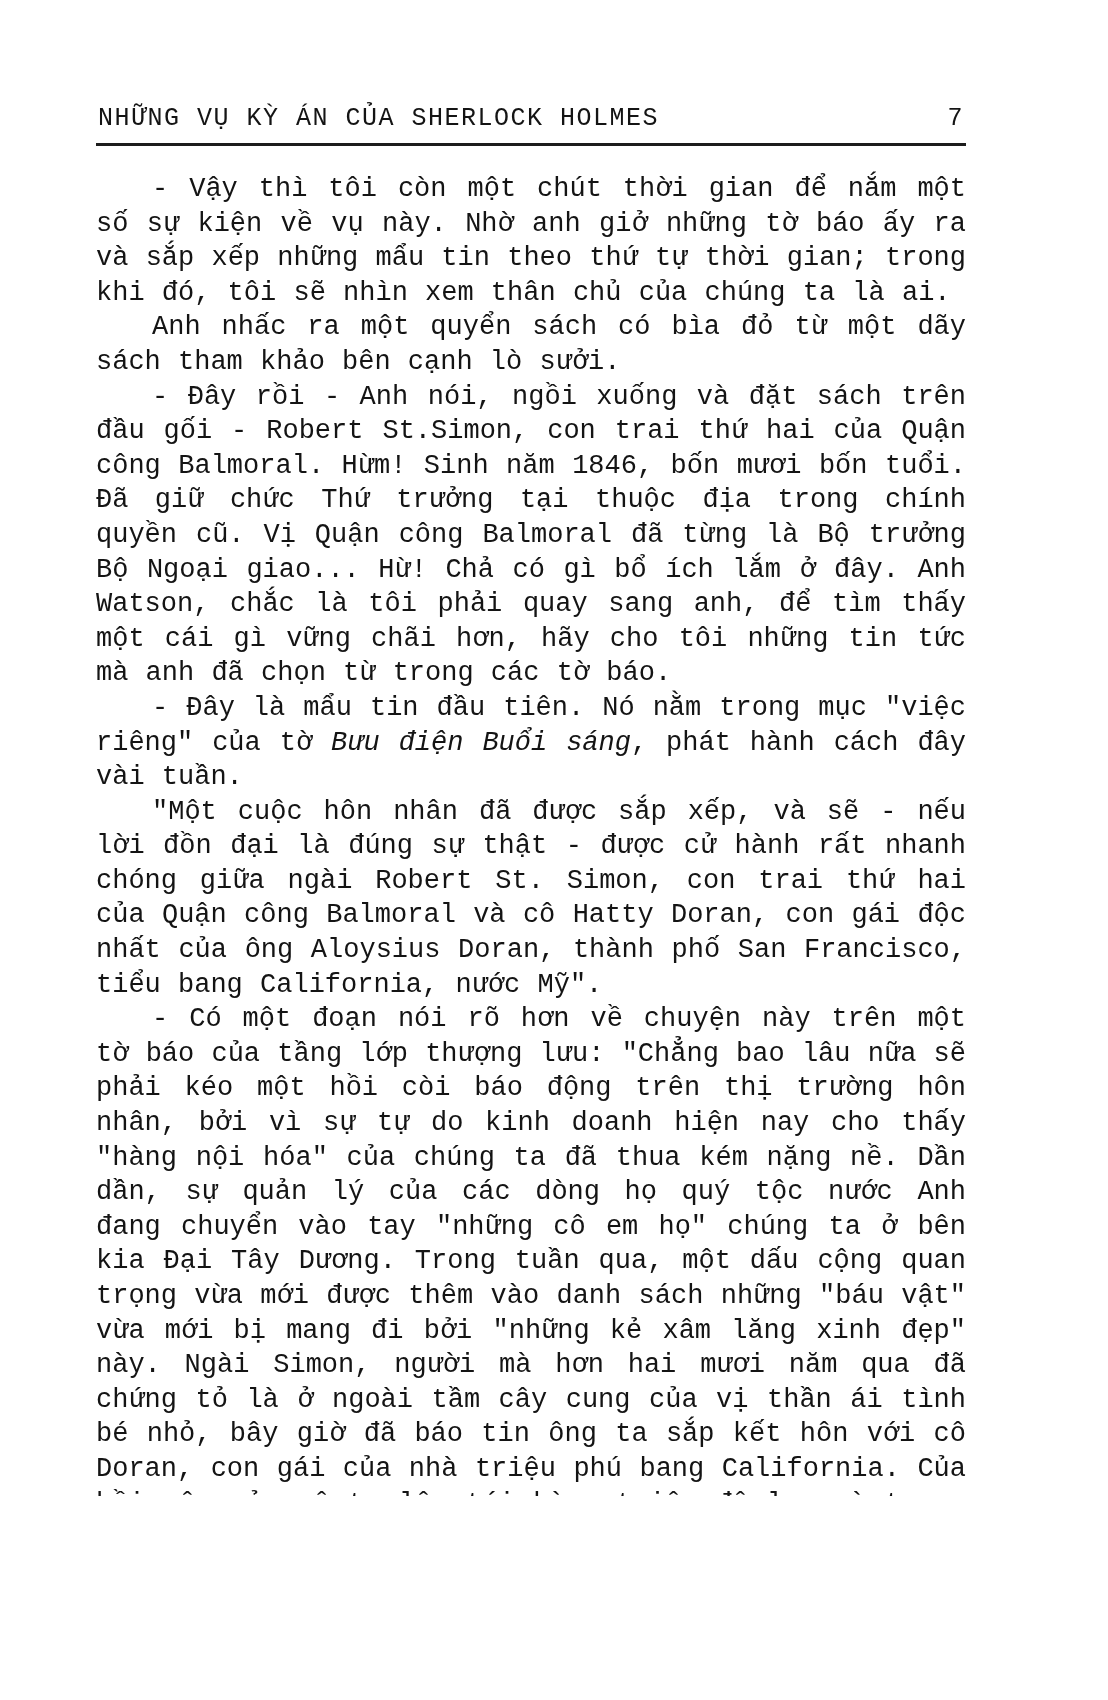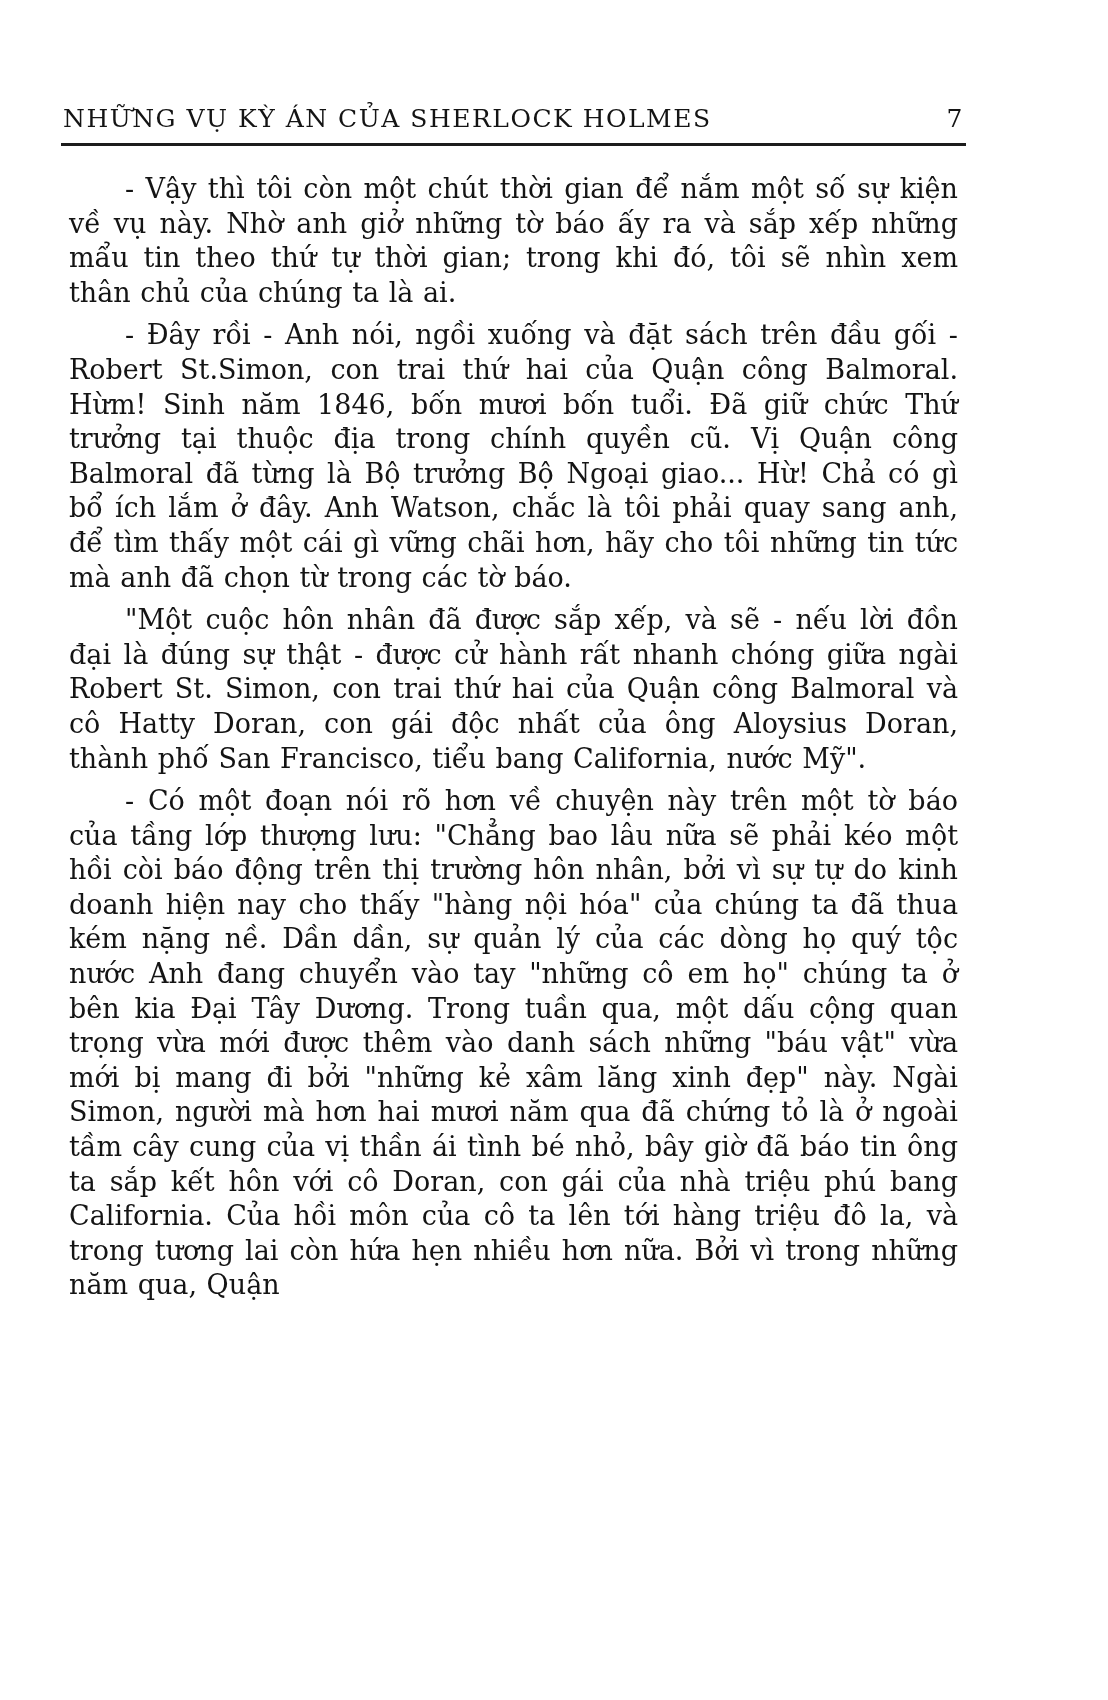--- a/index.html
+++ b/index.html
@@ -10,42 +10,43 @@
   body {
     width: 1108px;
     font-family: "DejaVu Serif", "Liberation Serif", serif;
     color: #141414;
   }
   .page {
     position: relative;
     width: 1108px;
     height: 1496px;
     box-sizing: border-box;
-    padding: 104px 142px 0 61px;
+    padding: 104px 142px 0 96px;
     background: #ffffff;
     overflow: hidden;
+    font-family: Liberation Mono, monospace;
   }
   .page-header {
     display: flex;
     justify-content: space-between;
     align-items: baseline;
     font-size: 25px;
     letter-spacing: 1.5px;
     padding: 0 2px 10px 2px;
   }
   .page-header .running-title {
     white-space: nowrap;
   }
   .header-rule {
     border: 0;
     border-top: 3px solid #1c1c1c;
     margin: 0 0 26px 0;
   }
   .body-text p {
-    margin: 8px;
+    margin: 0;
     font-size: 27px;
     line-height: 34.6px;
     text-align: justify;
     text-indent: 56px;
     word-spacing: 1px;
   }
   .body-text em {
     font-style: italic;
   }
 </style>
@@ -53,17 +54,19 @@
 <body>
 
 <div class="page">
   <header class="page-header">
     <span class="running-title">NHỮNG VỤ KỲ ÁN CỦA SHERLOCK HOLMES</span>
     <span class="page-number">7</span>
   </header>
   <hr class="header-rule">
   <main class="body-text">
       <p><span>- Vậy thì tôi còn một chút thời gian để nắm một số sự kiện về vụ này. Nhờ anh giở những tờ báo ấy ra và sắp xếp những mẩu tin theo thứ tự thời gian; trong khi đó, tôi sẽ nhìn xem thân chủ của chúng ta là ai.</span></p>
+      <p><span>Anh nhấc ra một quyển sách có bìa đỏ từ một dãy sách tham khảo bên cạnh lò sưởi.</span></p>
       <p><span>- Đây rồi - Anh nói, ngồi xuống và đặt sách trên đầu gối - Robert St.Simon, con trai thứ hai của Quận công Balmoral. Hừm! Sinh năm 1846, bốn mươi bốn tuổi. Đã giữ chức Thứ trưởng tại thuộc địa trong chính quyền cũ. Vị Quận công Balmoral đã từng là Bộ trưởng Bộ Ngoại giao... Hừ! Chả có gì bổ ích lắm ở đây. Anh Watson, chắc là tôi phải quay sang anh, để tìm thấy một cái gì vững chãi hơn, hãy cho tôi những tin tức mà anh đã chọn từ trong các tờ báo.</span></p>
+      <p><span>- Đây là mẩu tin đầu tiên. Nó nằm trong mục "việc riêng" của tờ </span><em>Bưu điện Buổi sáng</em><span>, phát hành cách đây vài tuần.</span></p>
       <p><span>"Một cuộc hôn nhân đã được sắp xếp, và sẽ - nếu lời đồn đại là đúng sự thật - được cử hành rất nhanh chóng giữa ngài Robert St. Simon, con trai thứ hai của Quận công Balmoral và cô Hatty Doran, con gái độc nhất của ông Aloysius Doran, thành phố San Francisco, tiểu bang California, nước Mỹ".</span></p>
       <p><span>- Có một đoạn nói rõ hơn về chuyện này trên một tờ báo của tầng lớp thượng lưu: "Chẳng bao lâu nữa sẽ phải kéo một hồi còi báo động trên thị trường hôn nhân, bởi vì sự tự do kinh doanh hiện nay cho thấy "hàng nội hóa" của chúng ta đã thua kém nặng nề. Dần dần, sự quản lý của các dòng họ quý tộc nước Anh đang chuyển vào tay "những cô em họ" chúng ta ở bên kia Đại Tây Dương. Trong tuần qua, một dấu cộng quan trọng vừa mới được thêm vào danh sách những "báu vật" vừa mới bị mang đi bởi "những kẻ xâm lăng xinh đẹp" này. Ngài Simon, người mà hơn hai mươi năm qua đã chứng tỏ là ở ngoài tầm cây cung của vị thần ái tình bé nhỏ, bây giờ đã báo tin ông ta sắp kết hôn với cô Doran, con gái của nhà triệu phú bang California. Của hồi môn của cô ta lên tới hàng triệu đô la, và trong tương lai còn hứa hẹn nhiều hơn nữa. Bởi vì trong những năm qua, Quận</span></p>
     </main>
 </div>
 
 </body></html>

